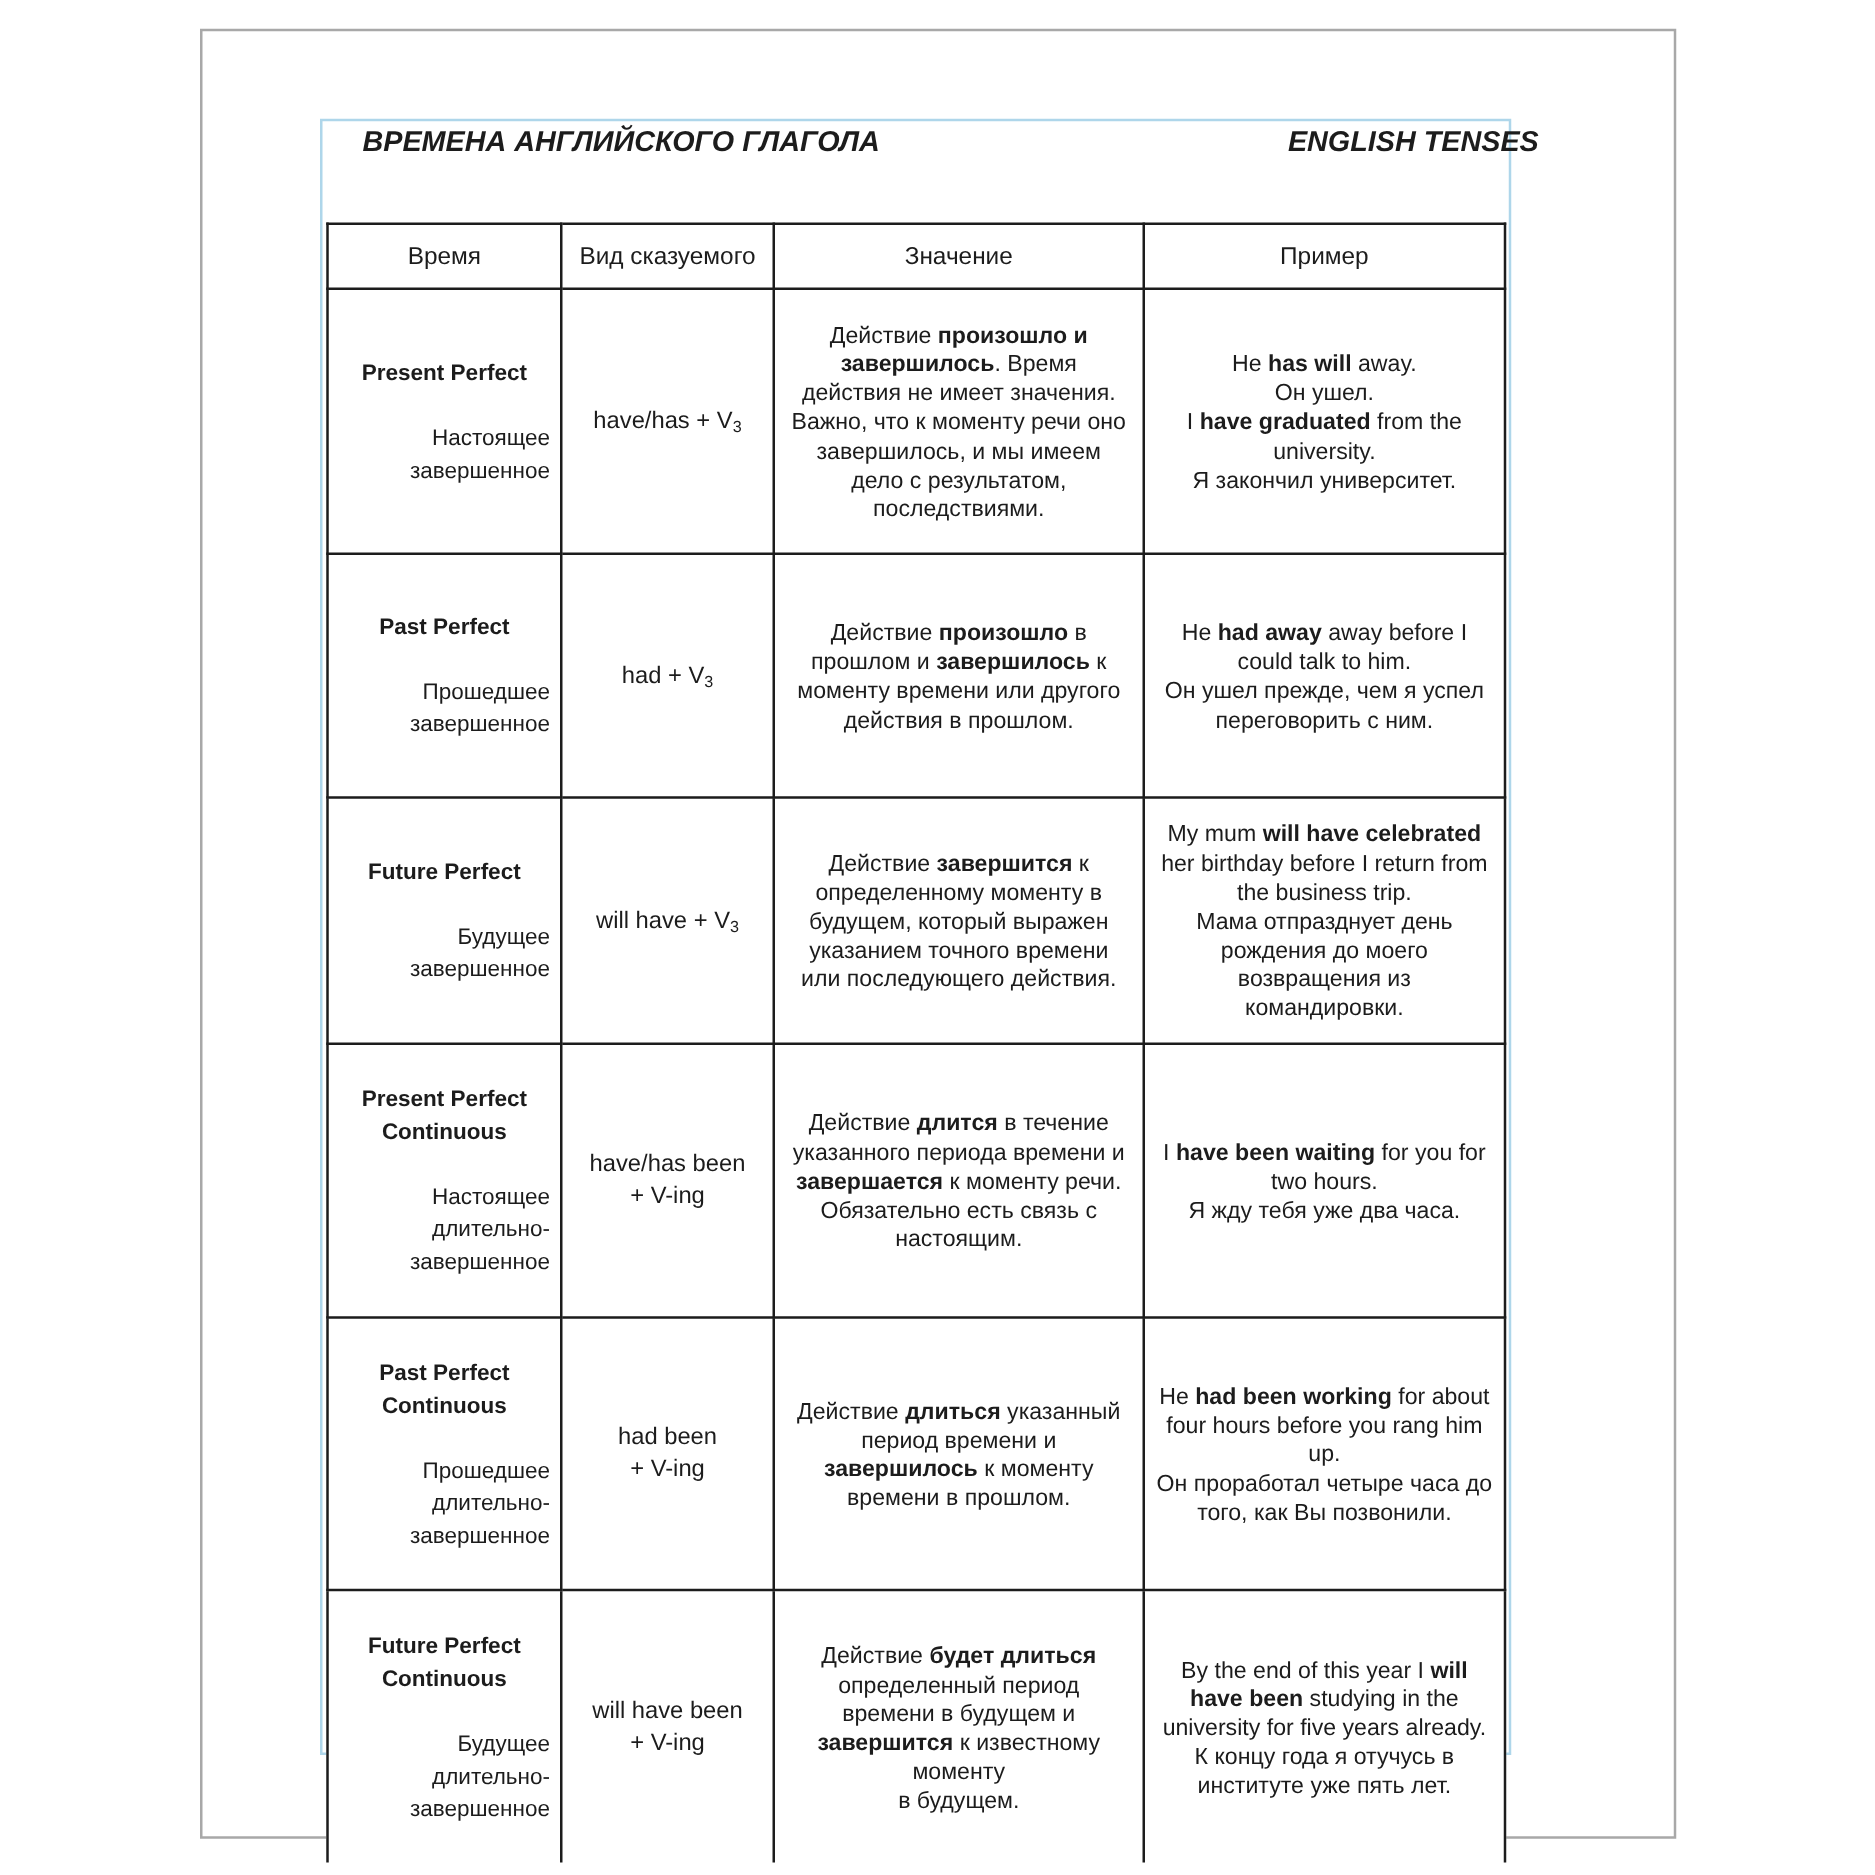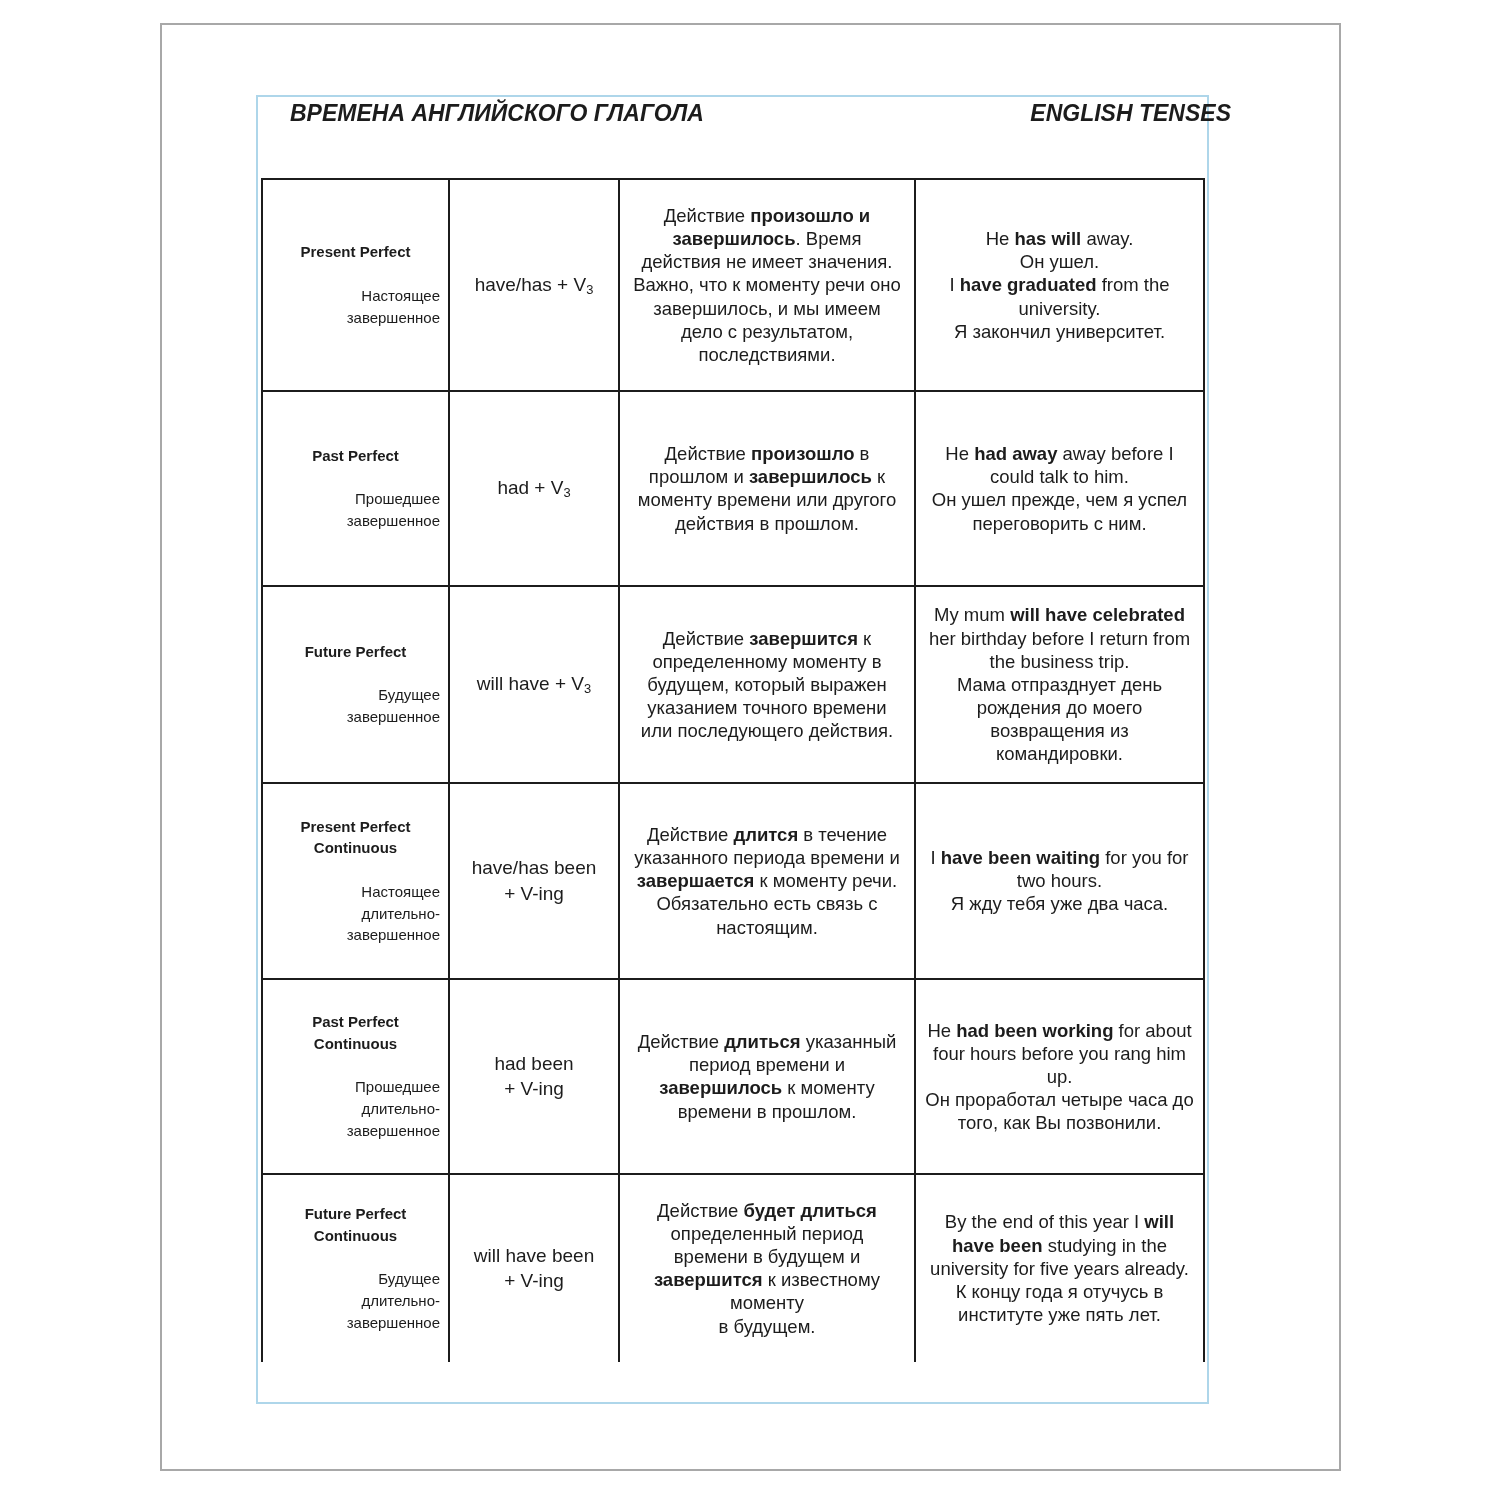--- a/index.html
+++ b/index.html
@@ -55,21 +55,21 @@
     white-space: pre-line;
   }
   
   table.tenses tr.last td { border-bottom: none; }
   th.hdr {
     font-weight: normal;
     font-size: 19.5px;
     height: 52px;
   }
   td.tense {
-    font-size: 15px;
+    font-size: 18px;
     line-height: 1.45;
     padding: 4px 8px;
   }
   .tense-en { font-weight: bold; }
   .tense-ru { font-weight: normal; text-align: right; }
   td.form {
     font-weight: normal;
     font-size: 19px;
     line-height: 1.35;
     padding: 4px 8px;
@@ -103,20 +103,26 @@
 </div>
 
 <table class="tenses">
   <colgroup>
     <col style="width:187px">
     <col style="width:170px">
     <col style="width:296px">
     <col style="width:289px">
   </colgroup>
   <tbody>
+      <tr>
+    <th class="hdr">Время</th>
+    <th class="hdr">Вид сказуемого</th>
+    <th class="hdr">Значение</th>
+    <th class="hdr">Пример</th>
+  </tr>
 
   <tr style="height:200px">
     <td class="tense">
       <div class="tense-en">Present Perfect</div>
       <div class="tense-ru">Настоящее
 завершенное</div>
     </td>
     <td class="form"><span>have/has + V</span><span class="sub">3</span></td>
     <td class="meaning"><span>Действие </span><span class="b">произошло и завершилось</span><span>. Время действия не имеет значения. Важно, что к моменту речи оно завершилось, и мы имеем дело с результатом, последствиями.</span></td>
     <td class="example"><span>He </span><span class="b">has will</span><span> away.

